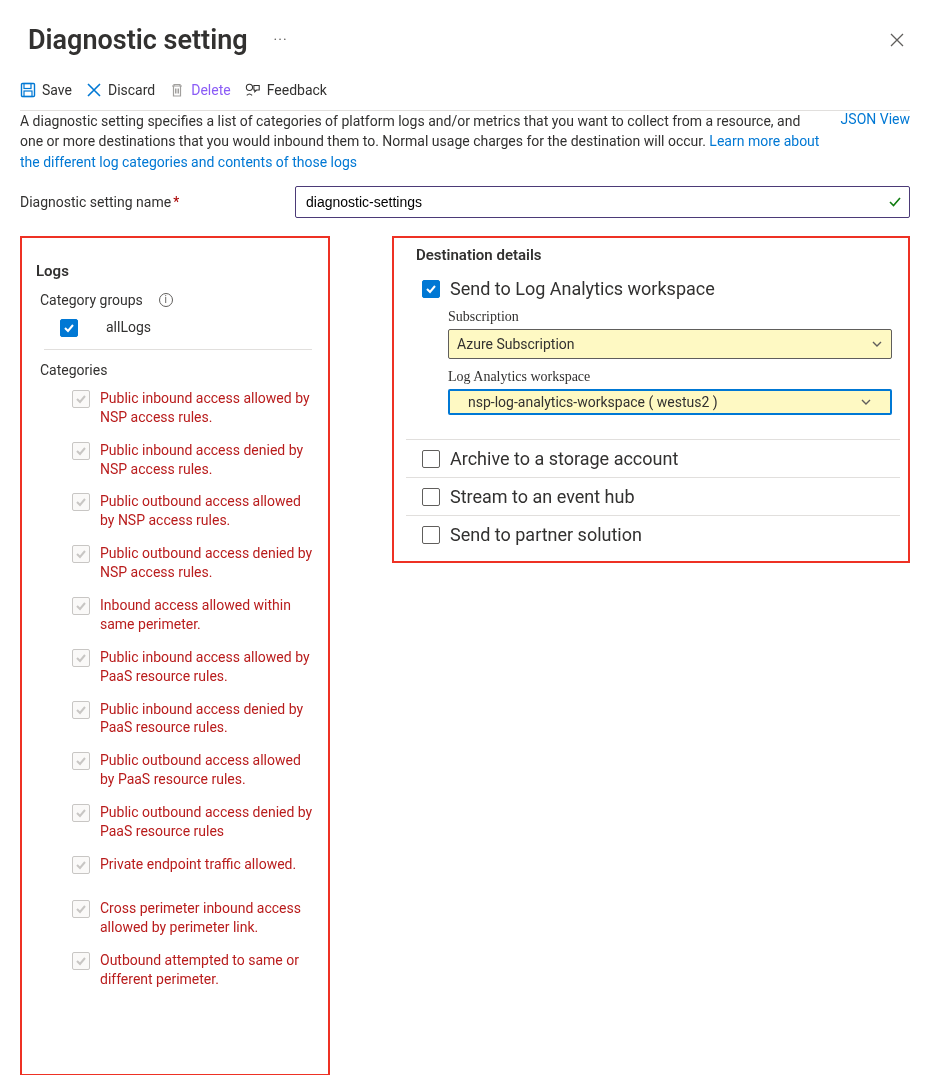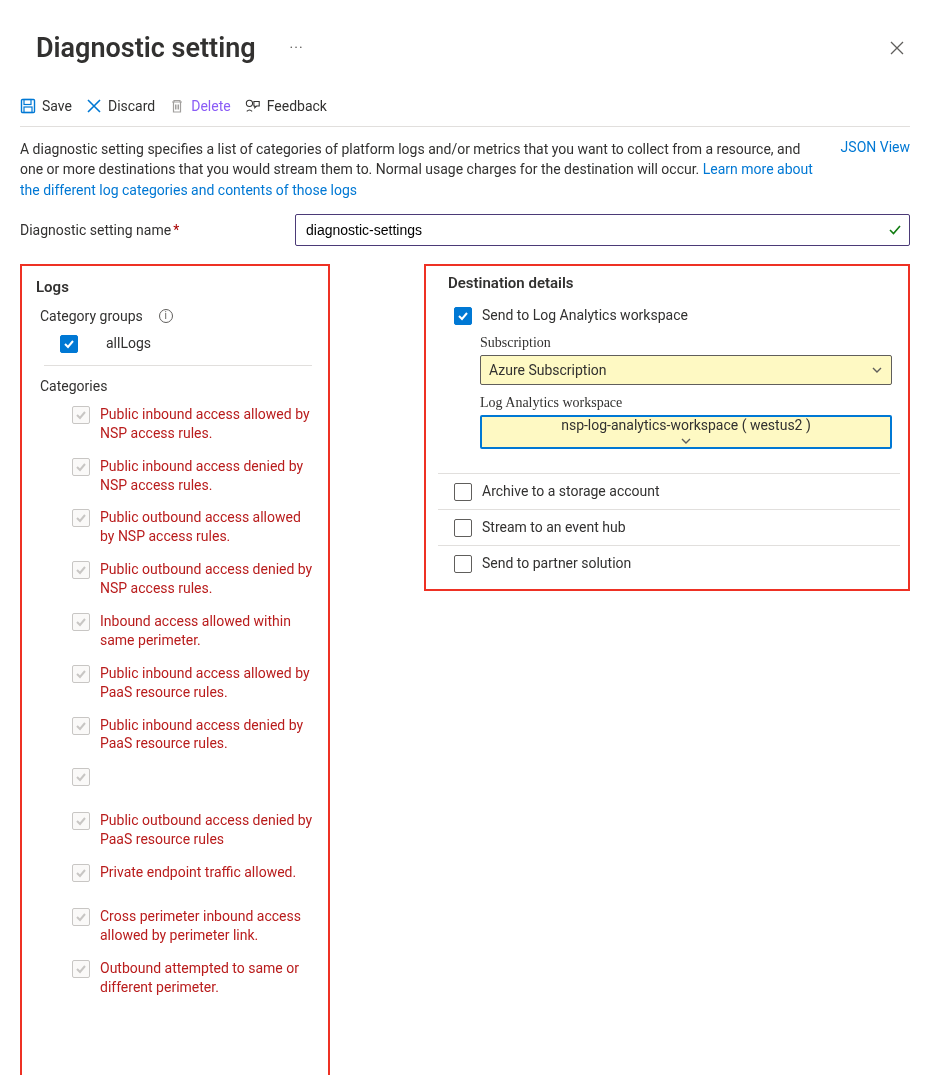--- a/index.html
+++ b/index.html
@@ -16,21 +16,21 @@
   
   .header-row {
     display: flex;
     align-items: center;
     padding-bottom: 10px;
   }
   .page-title {
     font-size: 27px;
     font-weight: 600;
     color: #323130;
-    margin: 16px;
+    margin: 8px;
     flex: 0 0 auto;
   }
   .ellipsis-icon {
     margin-left: 18px;
     color: #605e5c;
     font-size: 14px;
     letter-spacing: 1px;
   }
   .close-btn {
     margin-left: auto;
@@ -39,21 +39,21 @@
     cursor: pointer;
     padding: 4px 6px;
   }
 
   
   .toolbar {
     display: flex;
     align-items: center;
     padding: 8px 0 12px;
     border-bottom: 1px solid #e1dfdd;
-    margin-bottom: 12px;
+    margin-bottom: 0;
     gap: 14px;
   }
   .tool {
     display: inline-flex;
     align-items: center;
     gap: 6px;
     font-size: 14px;
     color: #323130;
     cursor: pointer;
   }
@@ -124,22 +124,22 @@
   .cols {
     display: flex;
     align-items: flex-start;
     gap: 0;
   }
   .col-left, .col-right {
     border: 2px solid #ee3124;
   }
   .col-left {
     flex: 0 0 310px;
-    margin-right: 94px;
-    padding: 10px 4px 8px 4px;
+    margin-right: 62px;
+    padding: 22px 4px 8px 4px;
     min-height: 840px;
   }
   .col-right {
     flex: 1;
     padding: 6px 8px 8px 12px;
   }
 
   .col-title {
     font-size: 15px;
     font-weight: 600;
@@ -210,40 +210,40 @@
   
   .dest-list {}
   .dest-row {
     padding: 8px 8px 8px 16px;
     border-bottom: 1px solid #e1dfdd;
   }
   .dest-row:last-child { border-bottom: none; }
   .dest-head {
     display: flex; align-items: center; gap: 10px;
   }
-  .dest-label { font-size: 14px; }
+  .dest-label { font-size: 18px; }
   .dest-sub {
     padding: 10px 0 6px 26px;
   }
   .field-label {
     font-size: 14px; margin-bottom: 4px; display:block;font-family:Liberation Serif, serif;
   }
   .select {
     width: 100%;
     height: 30px;
     border: 1px solid #605e5c;
     border-radius: 2px;
     display: flex; align-items: center; justify-content: space-between;
     padding: 0 8px;
     font-size: 14px;
     background: #fef9c3;
     cursor: pointer;
     margin-bottom: 10px;
   }
-  .select.focused { border-color: #0078d4; border-width: 2px; padding: 0 6px; height: 34px; flex-direction: column; }
+  .select.focused { border-color: #0078d4; border-width: 2px; padding: 0 18px; height: 26px; }
   .chev { color: #605e5c; }
 
   svg { display: block; }
 </style>
 </head>
 <body>
 
 <div class="header-row">
   <h1 class="page-title">Diagnostic setting</h1>
   <span class="ellipsis-icon">···</span>
@@ -289,21 +289,21 @@
           <path d="M2 14 q3 -3 6 0" stroke="#323130" fill="none" stroke-width="1.2"></path>
           <path d="M10 3 h6 v5 h-3 l-2 2 v-2 h-1 z" stroke="#323130" fill="none" stroke-width="1.2"></path>
         </svg>
     </span>
     <span>Feedback</span>
   </span>
 </div>
 
 <div class="row-desc">
   <div class="desc-text">
-    <span>A diagnostic setting specifies a list of categories of platform logs and/or metrics that you want to collect from a resource, and one or more destinations that you would stream them to. Normal usage charges for the destination will occur. </span><span class="link-inline">Learn more about the different log categories and contents of those logs</span>
+    <span>A diagnostic setting specifies a list of categories of platform logs and/or metrics that you want to collect from a resource, and one or more destinations that you would inbound them to. Normal usage charges for the destination will occur. </span><span class="link-inline">Learn more about the different log categories and contents of those logs</span>
   </div>
   <span class="json-link">JSON View</span>
 </div>
 
 <div class="name-row">
   <div class="name-label">
     <span>Diagnostic setting name</span><span class="req-star">*</span>
   </div>
   <div class="name-input-wrap">
     <input class="name-input" type="text" value="diagnostic-settings" style="">
@@ -394,20 +394,21 @@
             </svg>
           </span>
           <span class="cb-label disabled">Public inbound access denied by PaaS resource rules.</span>
         </div>
         <div class="cb-row cat-item double">
           <span class="cb disabled">
             <svg width="12" height="12" viewBox="0 0 12 12">
               <path d="M2 6 L5 9 L10 3" stroke="#c8c6c4" stroke-width="2" fill="none"></path>
             </svg>
           </span>
+          <span class="cb-label disabled">Public outbound access allowed by PaaS resource rules.</span>
         </div>
         <div class="cb-row cat-item double">
           <span class="cb disabled">
             <svg width="12" height="12" viewBox="0 0 12 12">
               <path d="M2 6 L5 9 L10 3" stroke="#c8c6c4" stroke-width="2" fill="none"></path>
             </svg>
           </span>
           <span class="cb-label disabled">Public outbound access denied by PaaS resource rules</span>
         </div>
         <div class="cb-row cat-item double">

